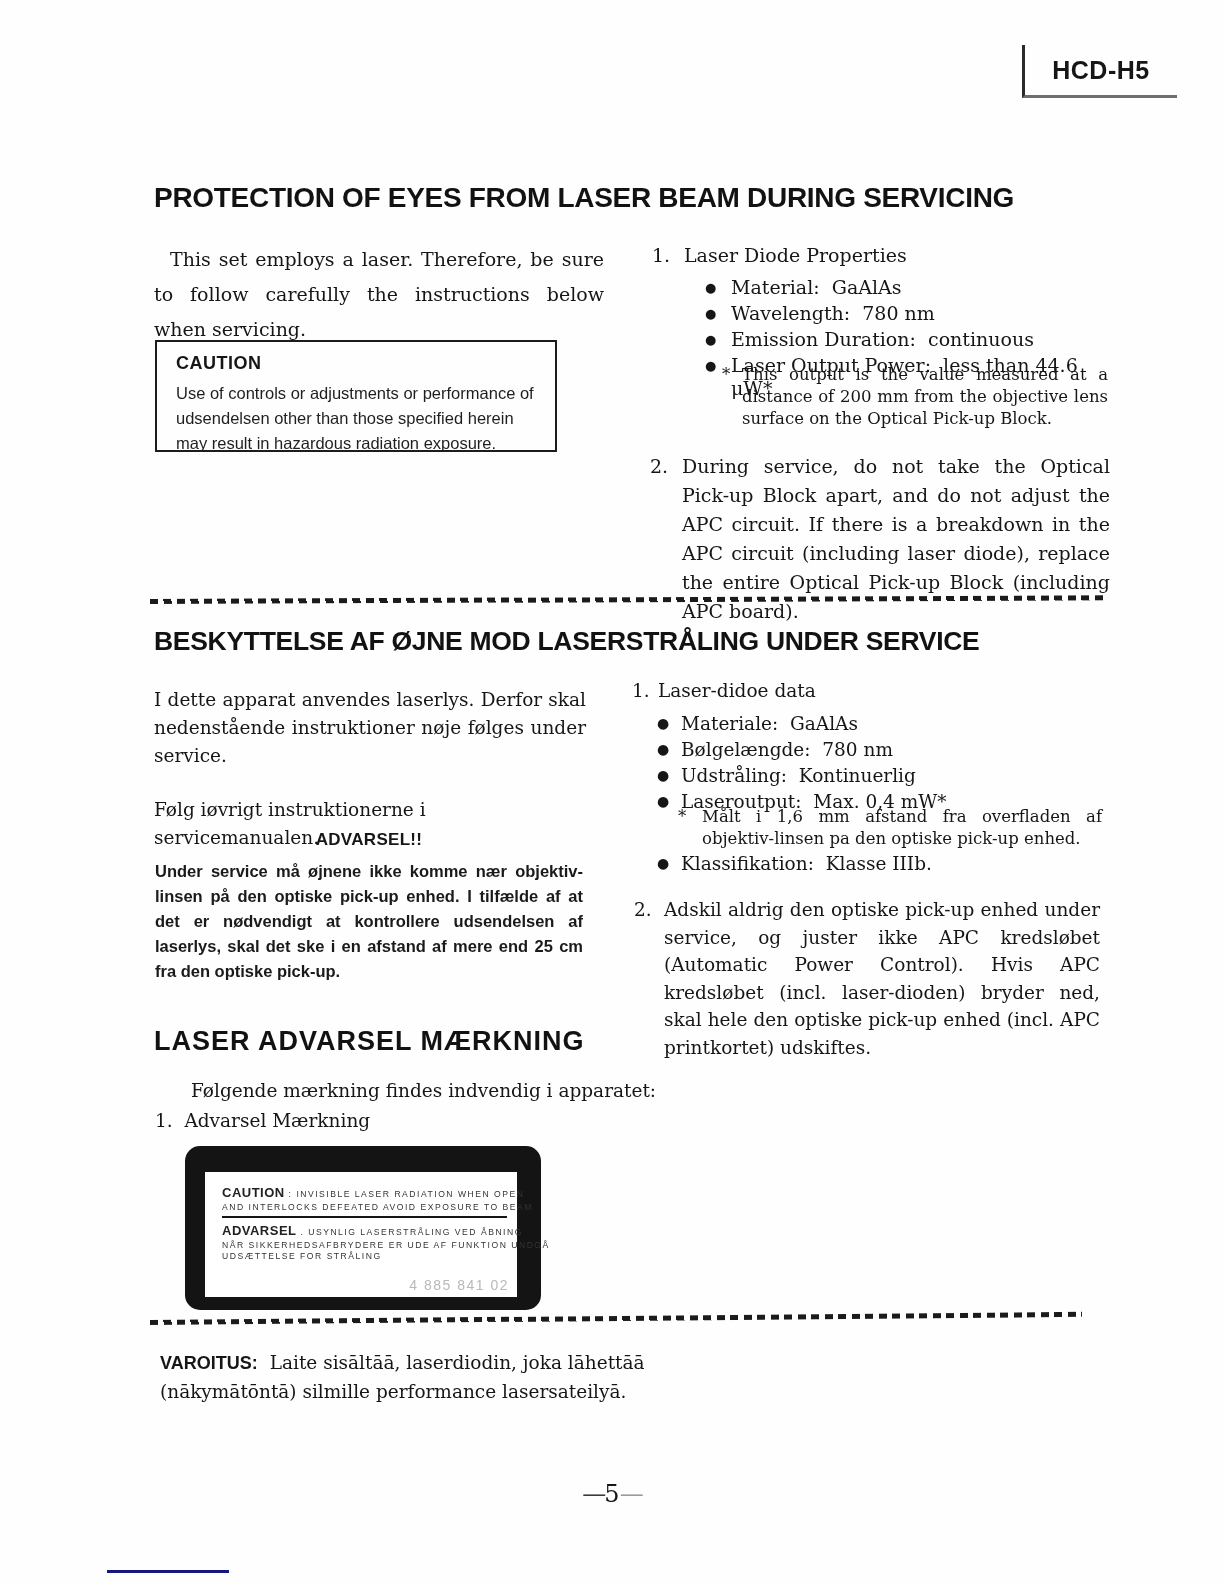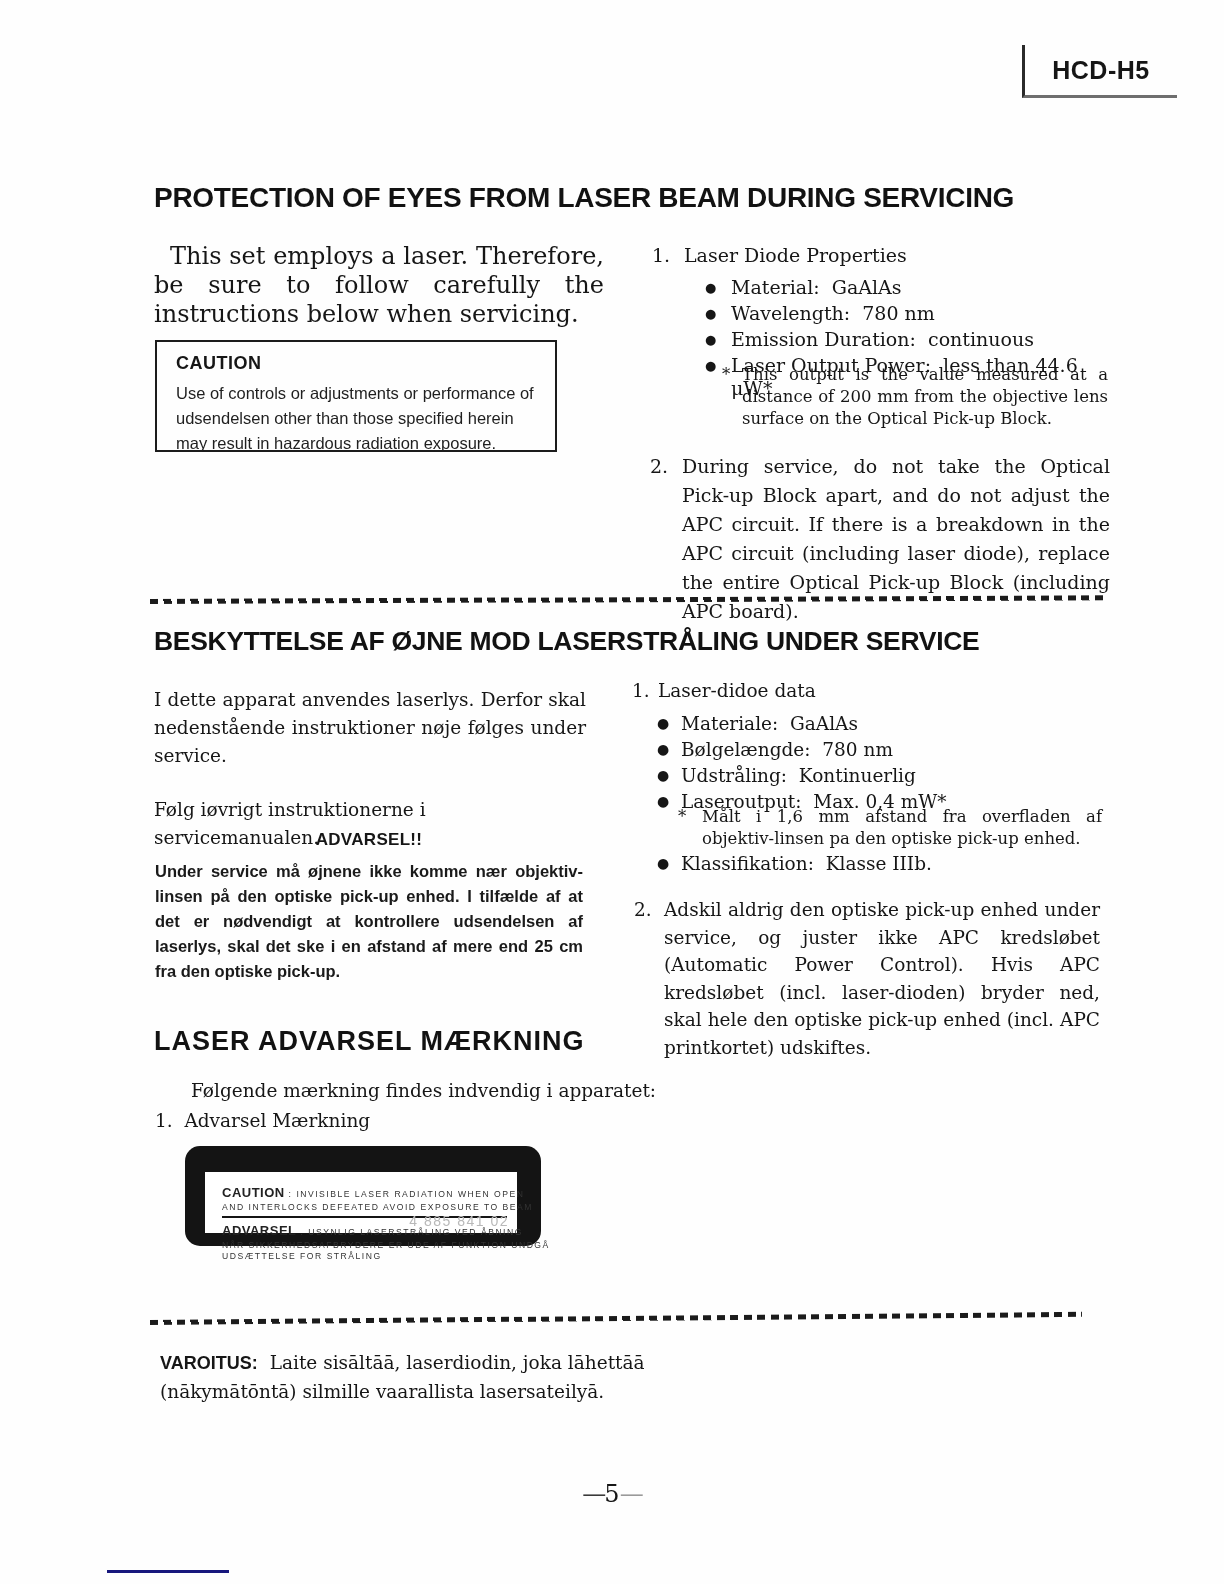--- a/index.html
+++ b/index.html
@@ -19,21 +19,21 @@
   }
 
   .h1{
     font-family:"Liberation Sans",sans-serif;font-weight:700;color:#121212;
     white-space:nowrap;letter-spacing:-0.3px;text-align:center;
   }
   .title-en{left:154px;top:182px;font-size:28px;}
   .title-da{left:154px;top:626px;font-size:26.5px;}
   .title-label{left:154px;top:1026px;font-size:27px;letter-spacing:1px;}
 
-  .serif-p{font-size:24px;line-height:29px;text-align:justify;}
+  .serif-p{font-size:19px;line-height:35px;text-align:justify;}
   .en-intro{left:154px;top:242px;width:450px;text-indent:16px;}
 
   .caution-box{
     left:155px;top:340px;width:402px;height:112px;box-sizing:border-box;
     border:2.5px solid #1c1c1c;padding:11px 19px;
     font-family:"Liberation Sans",sans-serif;
   }
   .caution-title{font-weight:700;font-size:18px;margin-bottom:7px;letter-spacing:0.5px;}
   .caution-body{font-size:16.5px;line-height:25px;color:#1f1f1f;}
 
@@ -76,21 +76,21 @@
   .da-footnote .star{flex:0 0 24px;}
   .da-bullet-last{left:657px;top:852px;width:420px;}
   .da-item2{left:634px;top:896px;width:466px;font-size:18.5px;line-height:27.5px;}
   .da-item2 .num{flex:0 0 30px;}
   .da-item2 .body{text-align:justify;}
 
   .label-intro{left:155px;top:1080px;font-size:18.5px;margin-left:36px;}
   .label-item{left:155px;top:1110px;font-size:18.5px;white-space:pre-wrap;}
 
   .warn-label{
-    left:185px;top:1146px;width:356px;height:100px;
+    left:185px;top:1146px;width:356px;height:164px;
     background:#141414;border-radius:15px;
   }
   .warn-inner{
     position:absolute;left:20px;right:24px;top:26px;bottom:13px;background:#ffffff;
     font-family:"Liberation Sans",sans-serif;color:#222;
     padding:11px 0 0 17px;box-sizing:border-box;
   }
   .wl-row{white-space:nowrap;}
   .wl-word{font-weight:700;font-size:13px;letter-spacing:0.5px;}
   .wl-small{font-size:8.6px;letter-spacing:1.5px;color:#333;}
@@ -239,21 +239,21 @@
     <div class="part-number">4 885 841 02</div>
   </div>
 
   <div class="abs dash-divider divider2"></div>
 
   <div class="abs varoitus">
     <div class="line1">
       <span class="v-word">VAROITUS:</span>
       <span>Laite sisāltāā, laserdiodin, joka lāhettāā</span>
     </div>
-    <div class="line2">(nākymātōntā) silmille vaarallista lasersateilyā.</div>
+    <div class="line2">(nākymātōntā) silmille performance lasersateilyā.</div>
   </div>
 
   <div class="abs page-num">
     <span class="d1">—</span><span>5</span><span class="d2">—</span>
   </div>
 
   <div class="abs footer-line"></div>
 
 </div>
 

